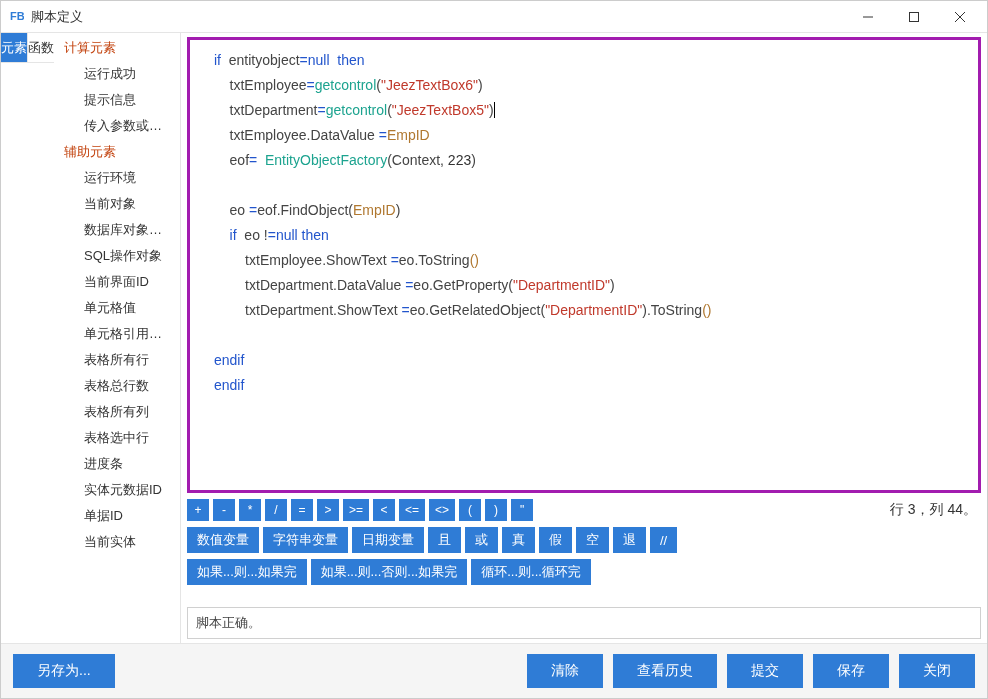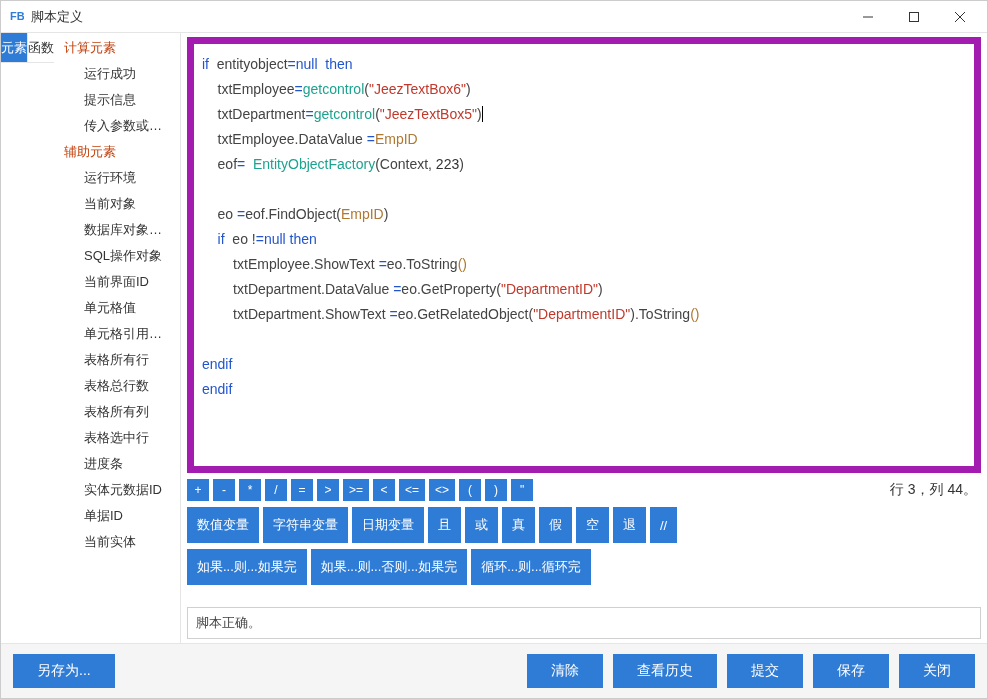--- a/index.html
+++ b/index.html
@@ -13,33 +13,33 @@
 .body { flex: 1; display: flex; min-height: 0; }
 .sidebar { width: 180px; border-right: 1px solid #e5e5e5; display: flex; flex-direction: row; background: #fff; }
 .tabs { display: flex; height: 30px; border-bottom: 1px solid #e5e5e5; }
 .tab { flex: 1; display: flex; align-items: center; justify-content: center; font-size: 13px; cursor: pointer; border-right: 1px solid #e5e5e5; }
 .tab.active { background: #2f7cd6; color: #fff; }
 .tab:last-child { border-right: none; }
 .tree { flex: 1; overflow-y: auto; padding: 2px 0; }
 .tree-group { padding: 4px 10px; font-size: 13px; color: #c2410c; cursor: pointer; }
 .tree-item { padding: 4px 10px 4px 30px; font-size: 13px; color: #333; cursor: pointer; white-space: nowrap; overflow: hidden; text-overflow: ellipsis; }
 .main { flex: 1; display: flex; flex-direction: column; min-width: 0; }
-.editor { flex: 1; border: 7px solid #a21caf; margin: 4px 6px 2px 6px; padding: 8px 8px; overflow: auto; font-family: "Microsoft YaHei", sans-serif; font-size: 14px; line-height: 25px; white-space: pre; color: #444; }
+.editor { flex: 1; border: 3px solid #a21caf; margin: 4px 6px 2px 6px; padding: 8px 24px; overflow: auto; font-family: "Microsoft YaHei", sans-serif; font-size: 14px; line-height: 25px; white-space: pre; color: #444; }
 .kw { color: #2255cc; }
 .fn { color: #1ca38f; }
 .id { color: #b07830; }
 .str { color: #c0392b; }
 .num { color: #333; }
 .cursor { border-left: 1px solid #000; animation: blink 1s step-end infinite; }
 @keyframes blink { 50% { border-color: transparent; } }
 .toolbar-wrap { display: flex; align-items: flex-start; padding: 4px 10px 4px 6px; gap: 10px; }
 .toolbar { flex: 1; display: flex; flex-direction: column; gap: 6px; }
 .toolbar-row { display: flex; flex-wrap: wrap; gap: 4px; }
 .tbtn { background: #2f7cd6; color: #fff; border: none; padding: 3px 6px; min-width: 22px; height: 22px; font-size: 12px; cursor: pointer; display: flex; align-items: center; justify-content: center; font-family: inherit; }
-.tbtn.w { padding: 3px 10px; height: 36px; font-size: 13px; }
+.tbtn.w { padding: 3px 10px; height: 26px; font-size: 13px; }
 .status-pos { font-size: 14px; color: #333; white-space: nowrap; margin-top: 2px; }
 .status-msg { border: 1px solid #d0d0d0; margin: 18px 6px 4px 6px; padding: 6px 8px; font-size: 13px; color: #444; min-height: 30px; }
 .footer { background: #f5f5f5; border-top: 1px solid #e5e5e5; padding: 10px 12px; display: flex; gap: 10px; }
 .footer .spacer { flex: 1; }
 .fbtn { background: #2f7cd6; color: #fff; border: none; padding: 8px 24px; font-size: 14px; cursor: pointer; font-family: inherit; }
 .tree::-webkit-scrollbar { width: 16px; }
 .tree::-webkit-scrollbar-track { background: #f1f1f1; }
 .tree::-webkit-scrollbar-thumb { background: #c1c1c1; }
 </style>
 </head>

